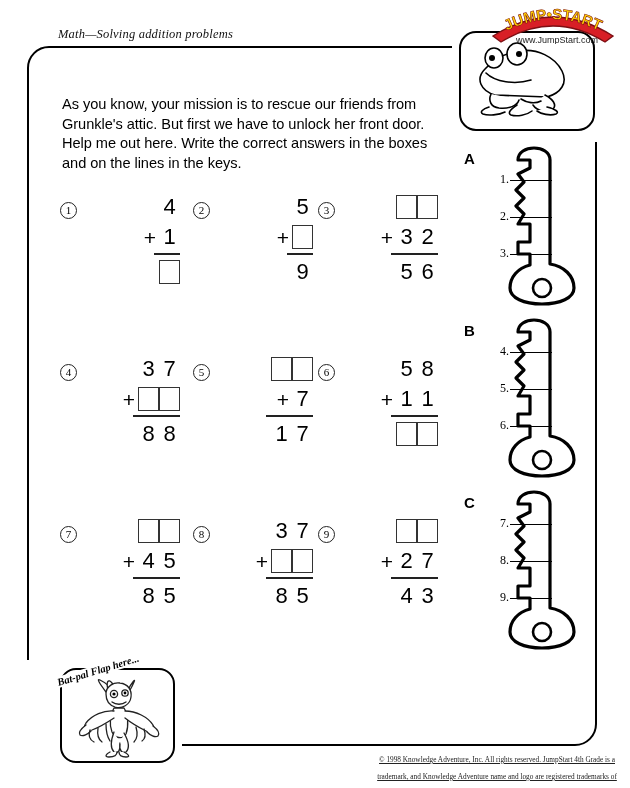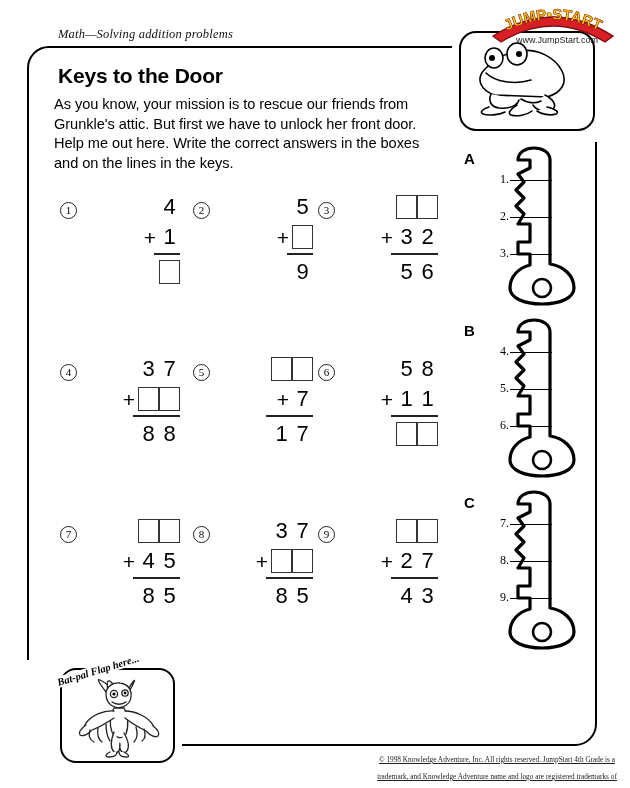--- a/index.html
+++ b/index.html
@@ -77,21 +77,21 @@
   
   .title {
     position: absolute;
     left: 58px; top: 64px;
     font-size: 21px;
     font-weight: bold;
     letter-spacing: -.2px;
   }
   .intro {
     position: absolute;
-    left: 54px; top: 95px;
+    left: 62px; top: 95px;
     width: 390px;
     font-size: 14.6px;
     line-height: 19.6px;
     letter-spacing: -.05px;
   }
 
   
   .problems {
     position: absolute;
     left: 52px; top: 190px;
@@ -300,21 +300,20 @@
         <path id="arcpath" d="M12 33 Q66 2 120 33"></path>
       </defs>
       <path d="M6 34 Q66 -4 126 34 L118 40 Q66 8 14 40 Z" fill="#d81f26" stroke="#7d0f13" stroke-width="1.4"></path>
       <text font-family="&quot;Liberation Sans&quot;, sans-serif" font-size="15" font-weight="bold" fill="#ffd400" stroke="#7d0f13" stroke-width="0.6">
         <textPath href="#arcpath" startOffset="50%" text-anchor="middle">JUMP•START</textPath>
       </text>
       <text x="70" y="41" font-family="&quot;Liberation Sans&quot;, sans-serif" font-size="9" fill="#1b1b1b" text-anchor="middle">www.JumpStart.com</text>
     </svg>
   </div>
 
-  <div class="title">Keys to the Door</div>
   <div class="intro">As you know, your mission is to rescue our friends from Grunkle's attic. But first we have to unlock her front door. Help me out here. Write the correct answers in the boxes and on the lines in the keys.</div>
 
   <div class="problems" id="problems">
       <div class="prow">
         <div class="prob c0">
           <div class="pnum">1</div>
           <div class="stack">
             <div class="srow">
               <span class="digit">4</span>
             </div>

